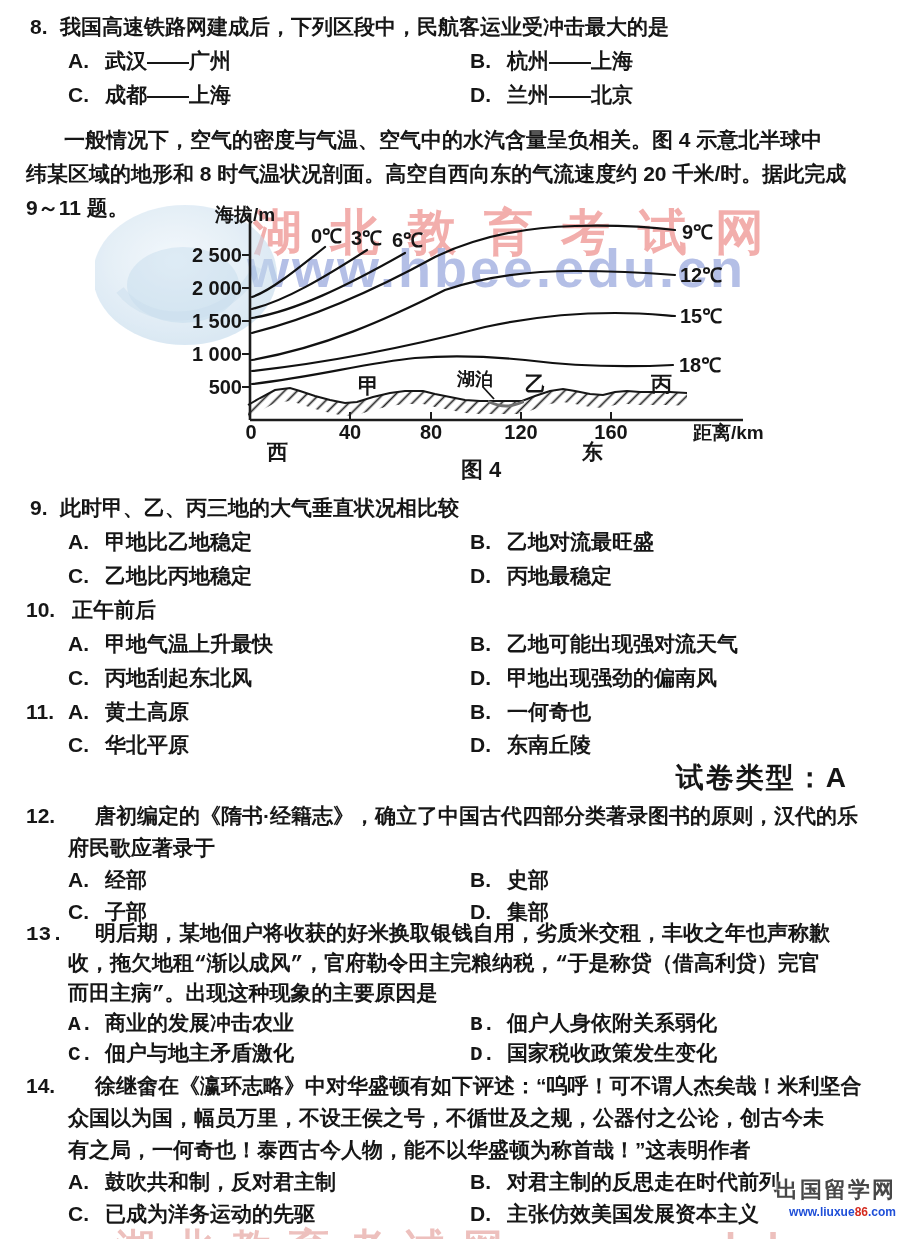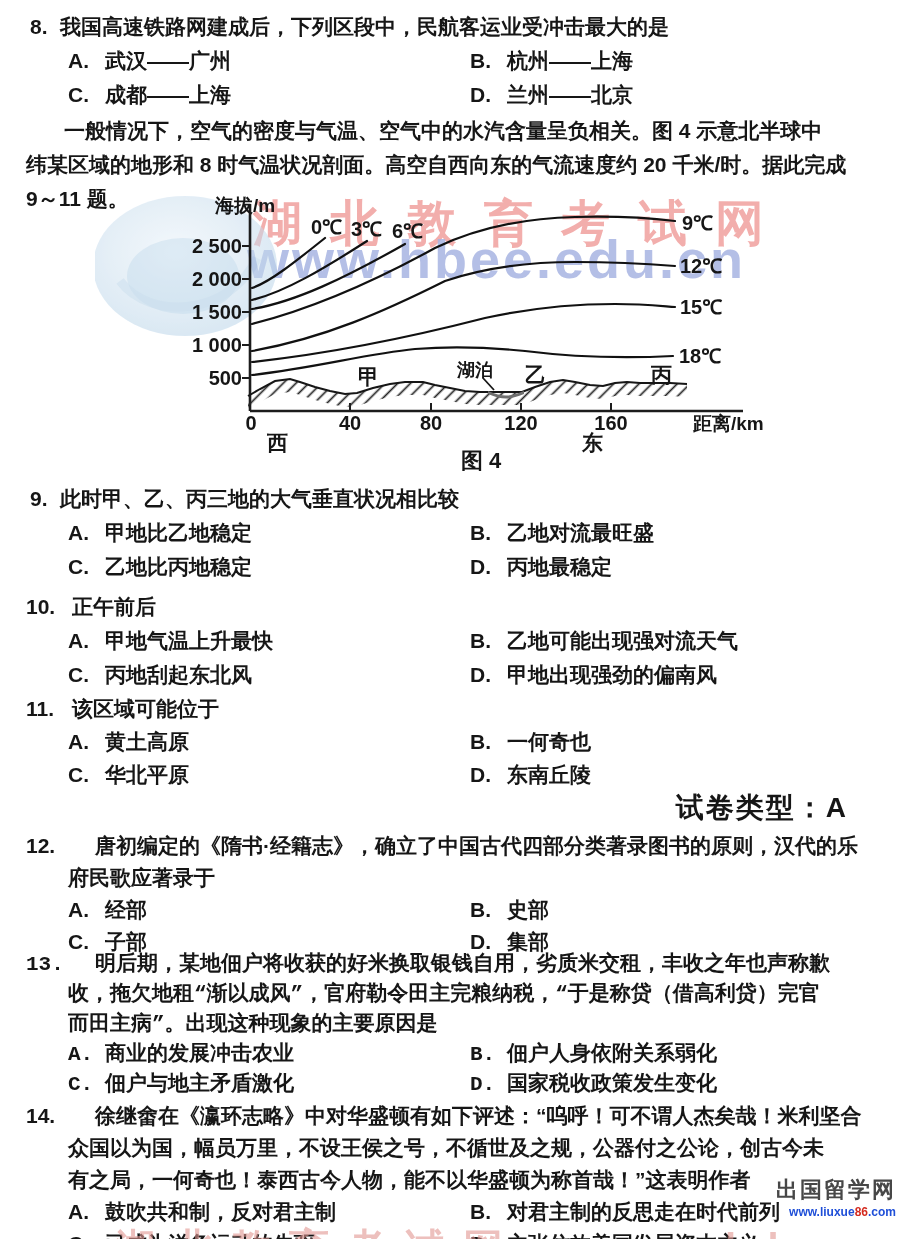--- a/index.html
+++ b/index.html
@@ -18,40 +18,40 @@
   .qnum{position:absolute;left:30px;top:0;}
   .qnum.wide{left:26px;}
   .stem{white-space:nowrap;}
   .stem.n8{ text-indent:-8px;}
   .stem.n10{text-indent:4px;}
   .stem-line{white-space:nowrap;}
   .stem-line.first{text-indent:27px;}
   .opts{display:grid;grid-template-columns:402px auto;}
   .opt{white-space:nowrap;}
   .ok{display:inline-block;min-width:37px;}
-  .intro{margin-left:26px;margin-top:2px;line-height:34px;}
+  .intro{margin-left:26px;margin-top:11px;line-height:34px;}
   .intro .line{white-space:nowrap;}
   .intro .line.first{padding-left:38px;}
   #figure{position:relative;height:256px;}
   #figure-inner{position:absolute;left:95px;top:-20px;width:700px;height:275px;}
   #figure-inner svg{position:absolute;left:0;top:0;}
   .wm-cn{
     position:absolute;left:158px;top:10px;width:560px;
     font-size:49px;letter-spacing:28px;white-space:nowrap;
     opacity:.72;z-index:1;pointer-events:none;
   }
   .wm-url{
     position:absolute;left:152px;top:46px;width:600px;
     font-size:54px;letter-spacing:3px;white-space:nowrap;
     opacity:.85;z-index:1;pointer-events:none;
   }
   .chart-layer{position:relative;z-index:2;}
   #paper-type{line-height:34px;font-size:28px;text-align:right;padding-right:52px;letter-spacing:2px;}
   #q9{margin-top:10px;}
-  #q10{margin-top:6px;}
+  #q10{}
   #q11{line-height:33px;}
   #q12{margin-top:5px;line-height:32px;}
   #q13{margin-top:-8px;line-height:30px;font-family:Liberation Mono, monospace;}
   #q14{line-height:32px;}
   #bottom-strip{
     position:absolute;left:115px;top:1226px;width:760px;height:13px;
     overflow:hidden;font-size:40px;letter-spacing:18px;line-height:44px;
     color:#e29792;opacity:.6;white-space:nowrap;
   }
   #branding{position:absolute;right:4px;top:1176px;text-align:right;z-index:5;}
@@ -203,21 +203,20 @@
     <div class="opts">
       <div class="opt"><span class="ok">A.</span><span>甲地气温上升最快</span></div>
       <div class="opt"><span class="ok">B.</span><span>乙地可能出现强对流天气</span></div>
       <div class="opt"><span class="ok">C.</span><span>丙地刮起东北风</span></div>
       <div class="opt"><span class="ok">D.</span><span>甲地出现强劲的偏南风</span></div>
     </div>
   </div>
 
   <div class="question" id="q11">
     <span class="qnum wide">11.</span>
-    <div class="stem n10">该区域可能位于</div>
     <div class="opts">
       <div class="opt"><span class="ok">A.</span><span>黄土高原</span></div>
       <div class="opt"><span class="ok">B.</span><span>一何奇也</span></div>
       <div class="opt"><span class="ok">C.</span><span>华北平原</span></div>
       <div class="opt"><span class="ok">D.</span><span>东南丘陵</span></div>
     </div>
   </div>
 
   <div id="paper-type">试卷类型：A</div>
 

